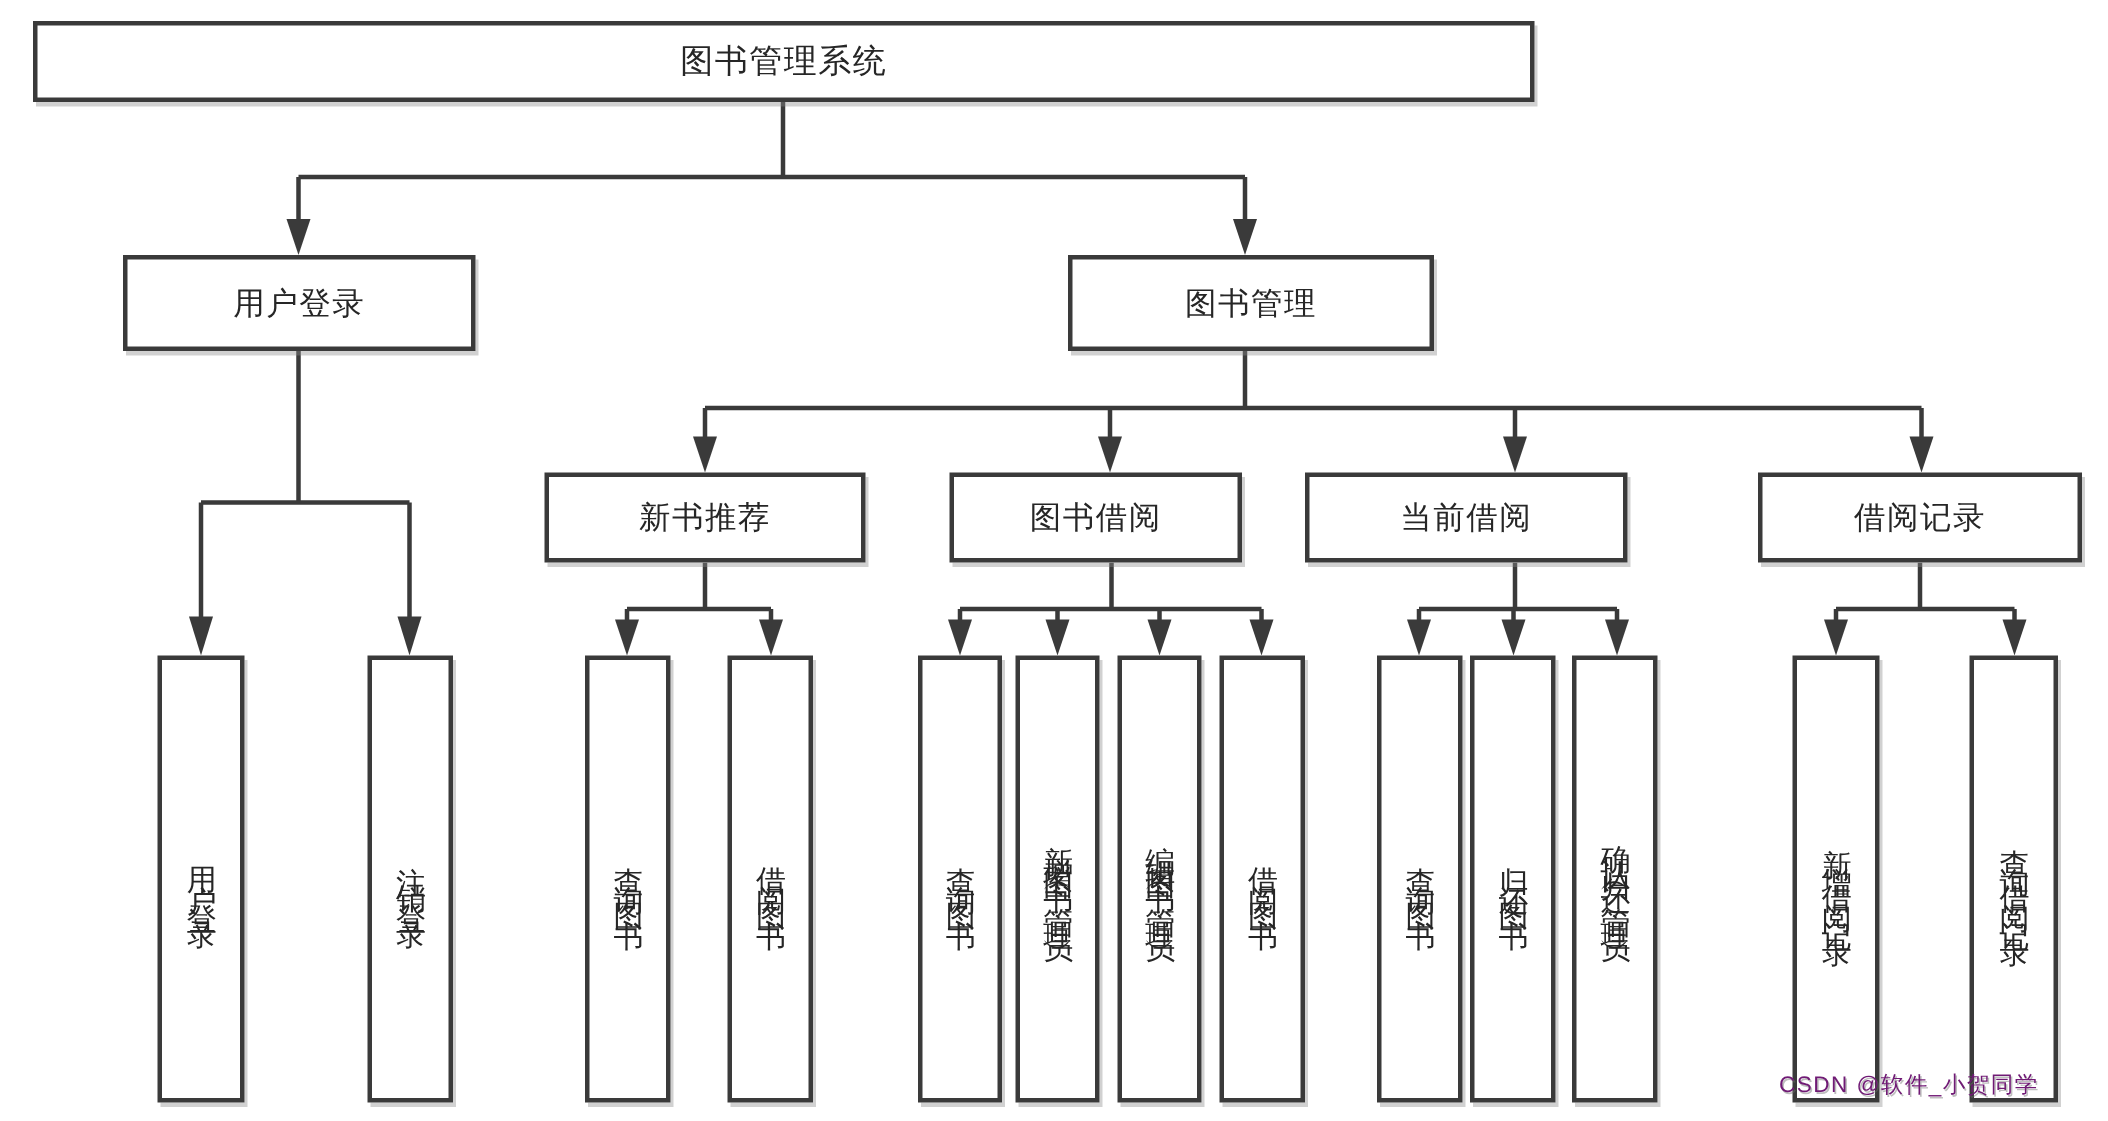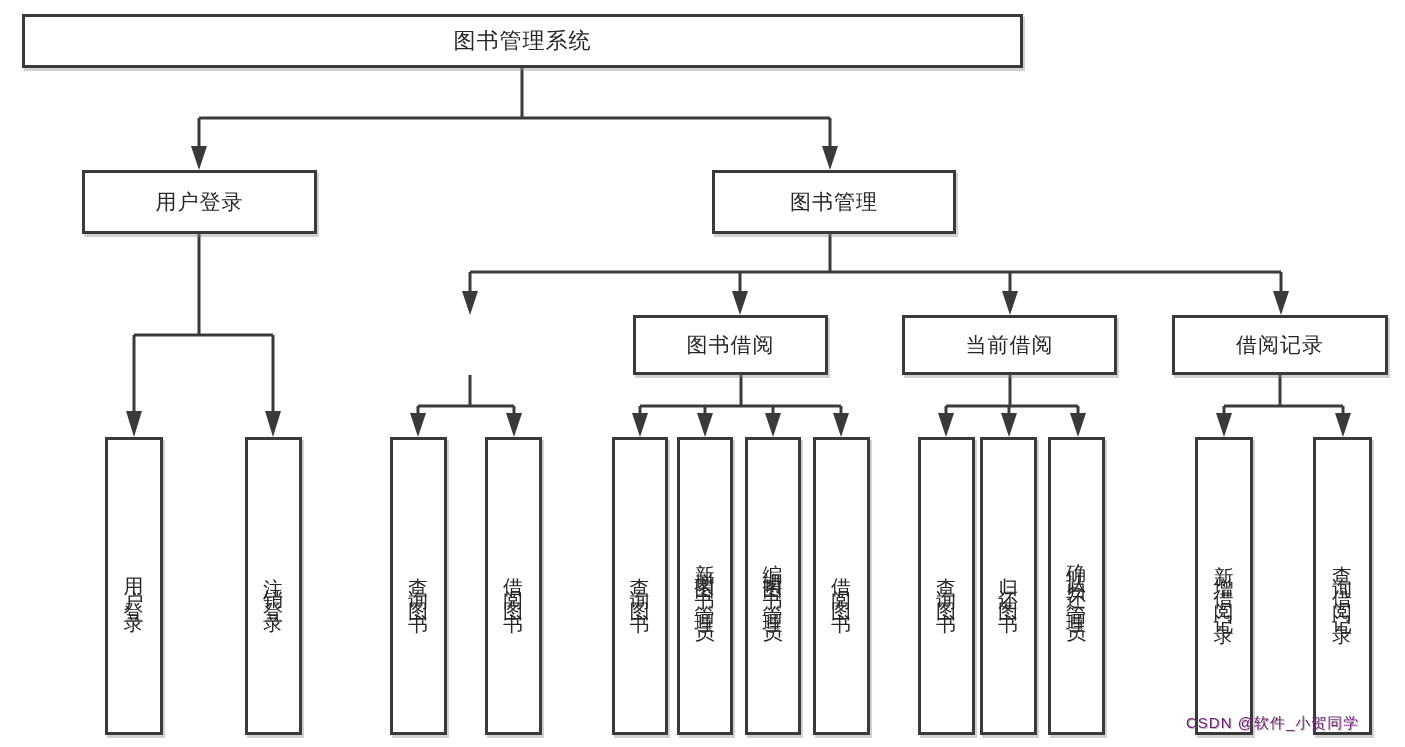--- a/index.html
+++ b/index.html
@@ -77,24 +77,27 @@
     <span>图书管理系统</span>
   </div>
 
   <div class="node h-node" style="left:82px;top:170px;width:235px;height:64px">
     <span>用户登录</span>
   </div>
   <div class="node h-node" style="left:712px;top:170px;width:244px;height:64px">
     <span>图书管理</span>
   </div>
 
+  <div class="node h-node" style="left:363px;top:315px;width:214px;height:60px">
+    <span>新书推荐</span>
+  </div>
   <div class="node h-node" style="left:633px;top:315px;width:195px;height:60px">
     <span>图书借阅</span>
   </div>
-  <div class="node h-node" style="left:902px;top:315px;width:215px;height:60px">
+  <div class="node h-node" style="left:870px;top:315px;width:215px;height:60px">
     <span>当前借阅</span>
   </div>
   <div class="node h-node" style="left:1172px;top:315px;width:216px;height:60px">
     <span>借阅记录</span>
   </div>
 
   <div class="node v-node" style="left:105px;top:437px;width:58px;height:298px">
     <span>用户登录</span>
   </div>
   <div class="node v-node" style="left:245px;top:437px;width:57px;height:298px">

